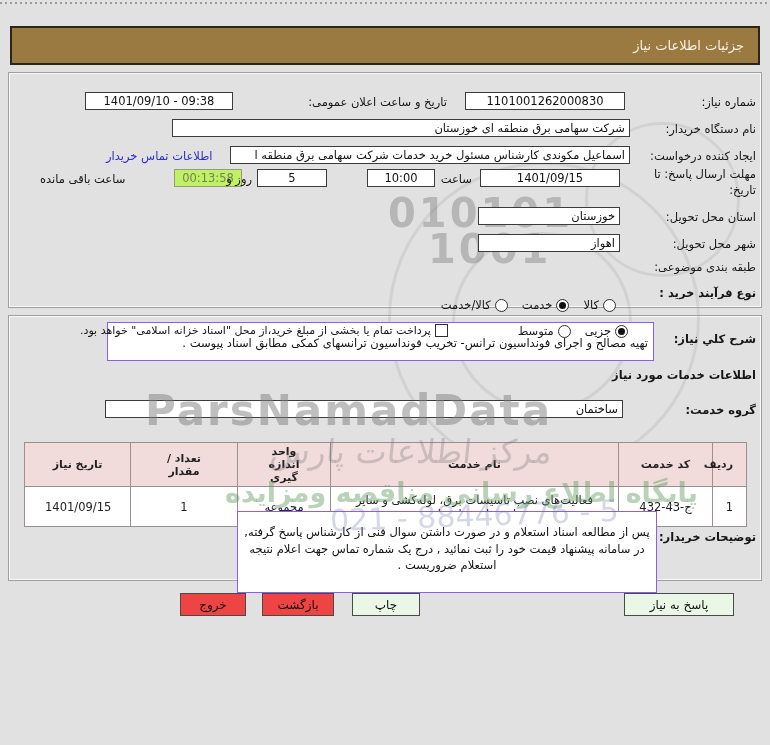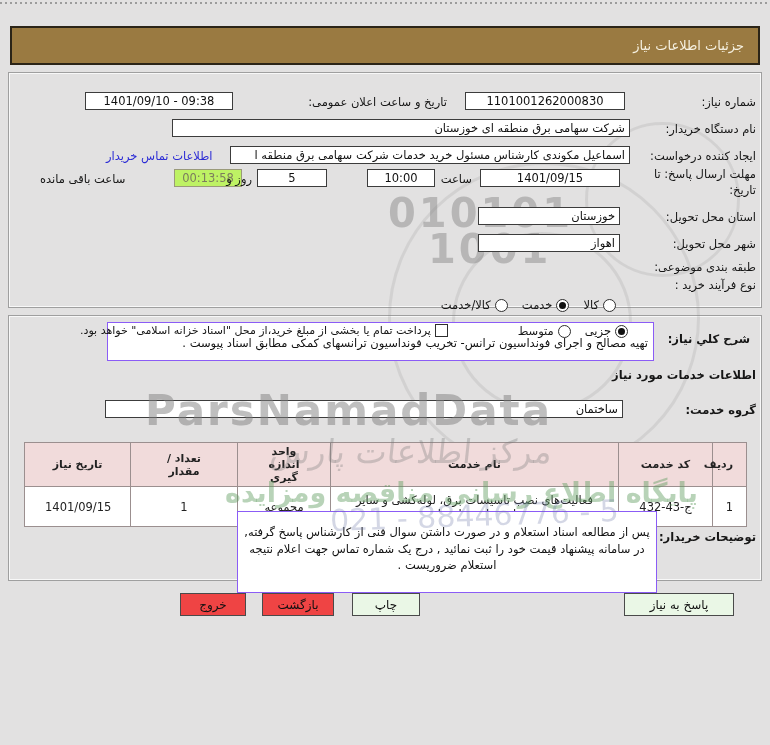--- a/index.html
+++ b/index.html
@@ -125,41 +125,41 @@
     <div class="radio-item">
       <span class="radio checked"></span>
       <span>خدمت</span>
     </div>
     <div class="radio-item">
       <span class="radio"></span>
       <span>کالا/خدمت</span>
     </div>
   </div>
 
-  <div class="lbl" style="right:14px; top:278px;">نوع فرآیند خرید :</div>
+  <div class="lbl" style="right:14px; top:286px;font-weight:bold;">نوع فرآیند خرید :</div>
   <div class="radio-group" style="right:142px; top:283px;">
     <div class="radio-item">
       <span class="radio checked"></span>
       <span>جزیی</span>
     </div>
     <div class="radio-item">
       <span class="radio"></span>
       <span>متوسط</span>
     </div>
   </div>
   <div class="radio-group" style="left:80px; top:283px; gap:6px;">
     <div class="radio-item" style="font-size:11px;">
       <span class="checkbox"></span>
       <span>پرداخت تمام یا بخشی از مبلغ خرید،از محل "اسناد خزانه اسلامی" خواهد بود.</span>
     </div>
   </div>
 
   <div class="panel" id="panel2"></div>
 
-  <div class="lbl bold" style="right:20px; top:332px;">شرح کلي نیاز:</div>
+  <div class="lbl bold" style="right:14px; top:332px;">شرح کلي نیاز:</div>
   <div class="textbox" style="left:107px; top:322px; width:547px; height:39px;">تهیه مصالح و اجرای فونداسیون ترانس- تخریب فونداسیون ترانسهای کمکی مطابق اسناد پیوست .</div>
 
   <div class="lbl bold" style="right:14px; top:368px;">اطلاعات خدمات مورد نیاز</div>
 
   <div class="lbl bold" style="right:14px; top:403px;">گروه خدمت:</div>
   <input class="inp" readonly="" style="left: 105px; top: 400px; width: 518px;" value="ساختمان">
 
   <table class="svc">
     <colgroup>
       <col style="width:34px">

